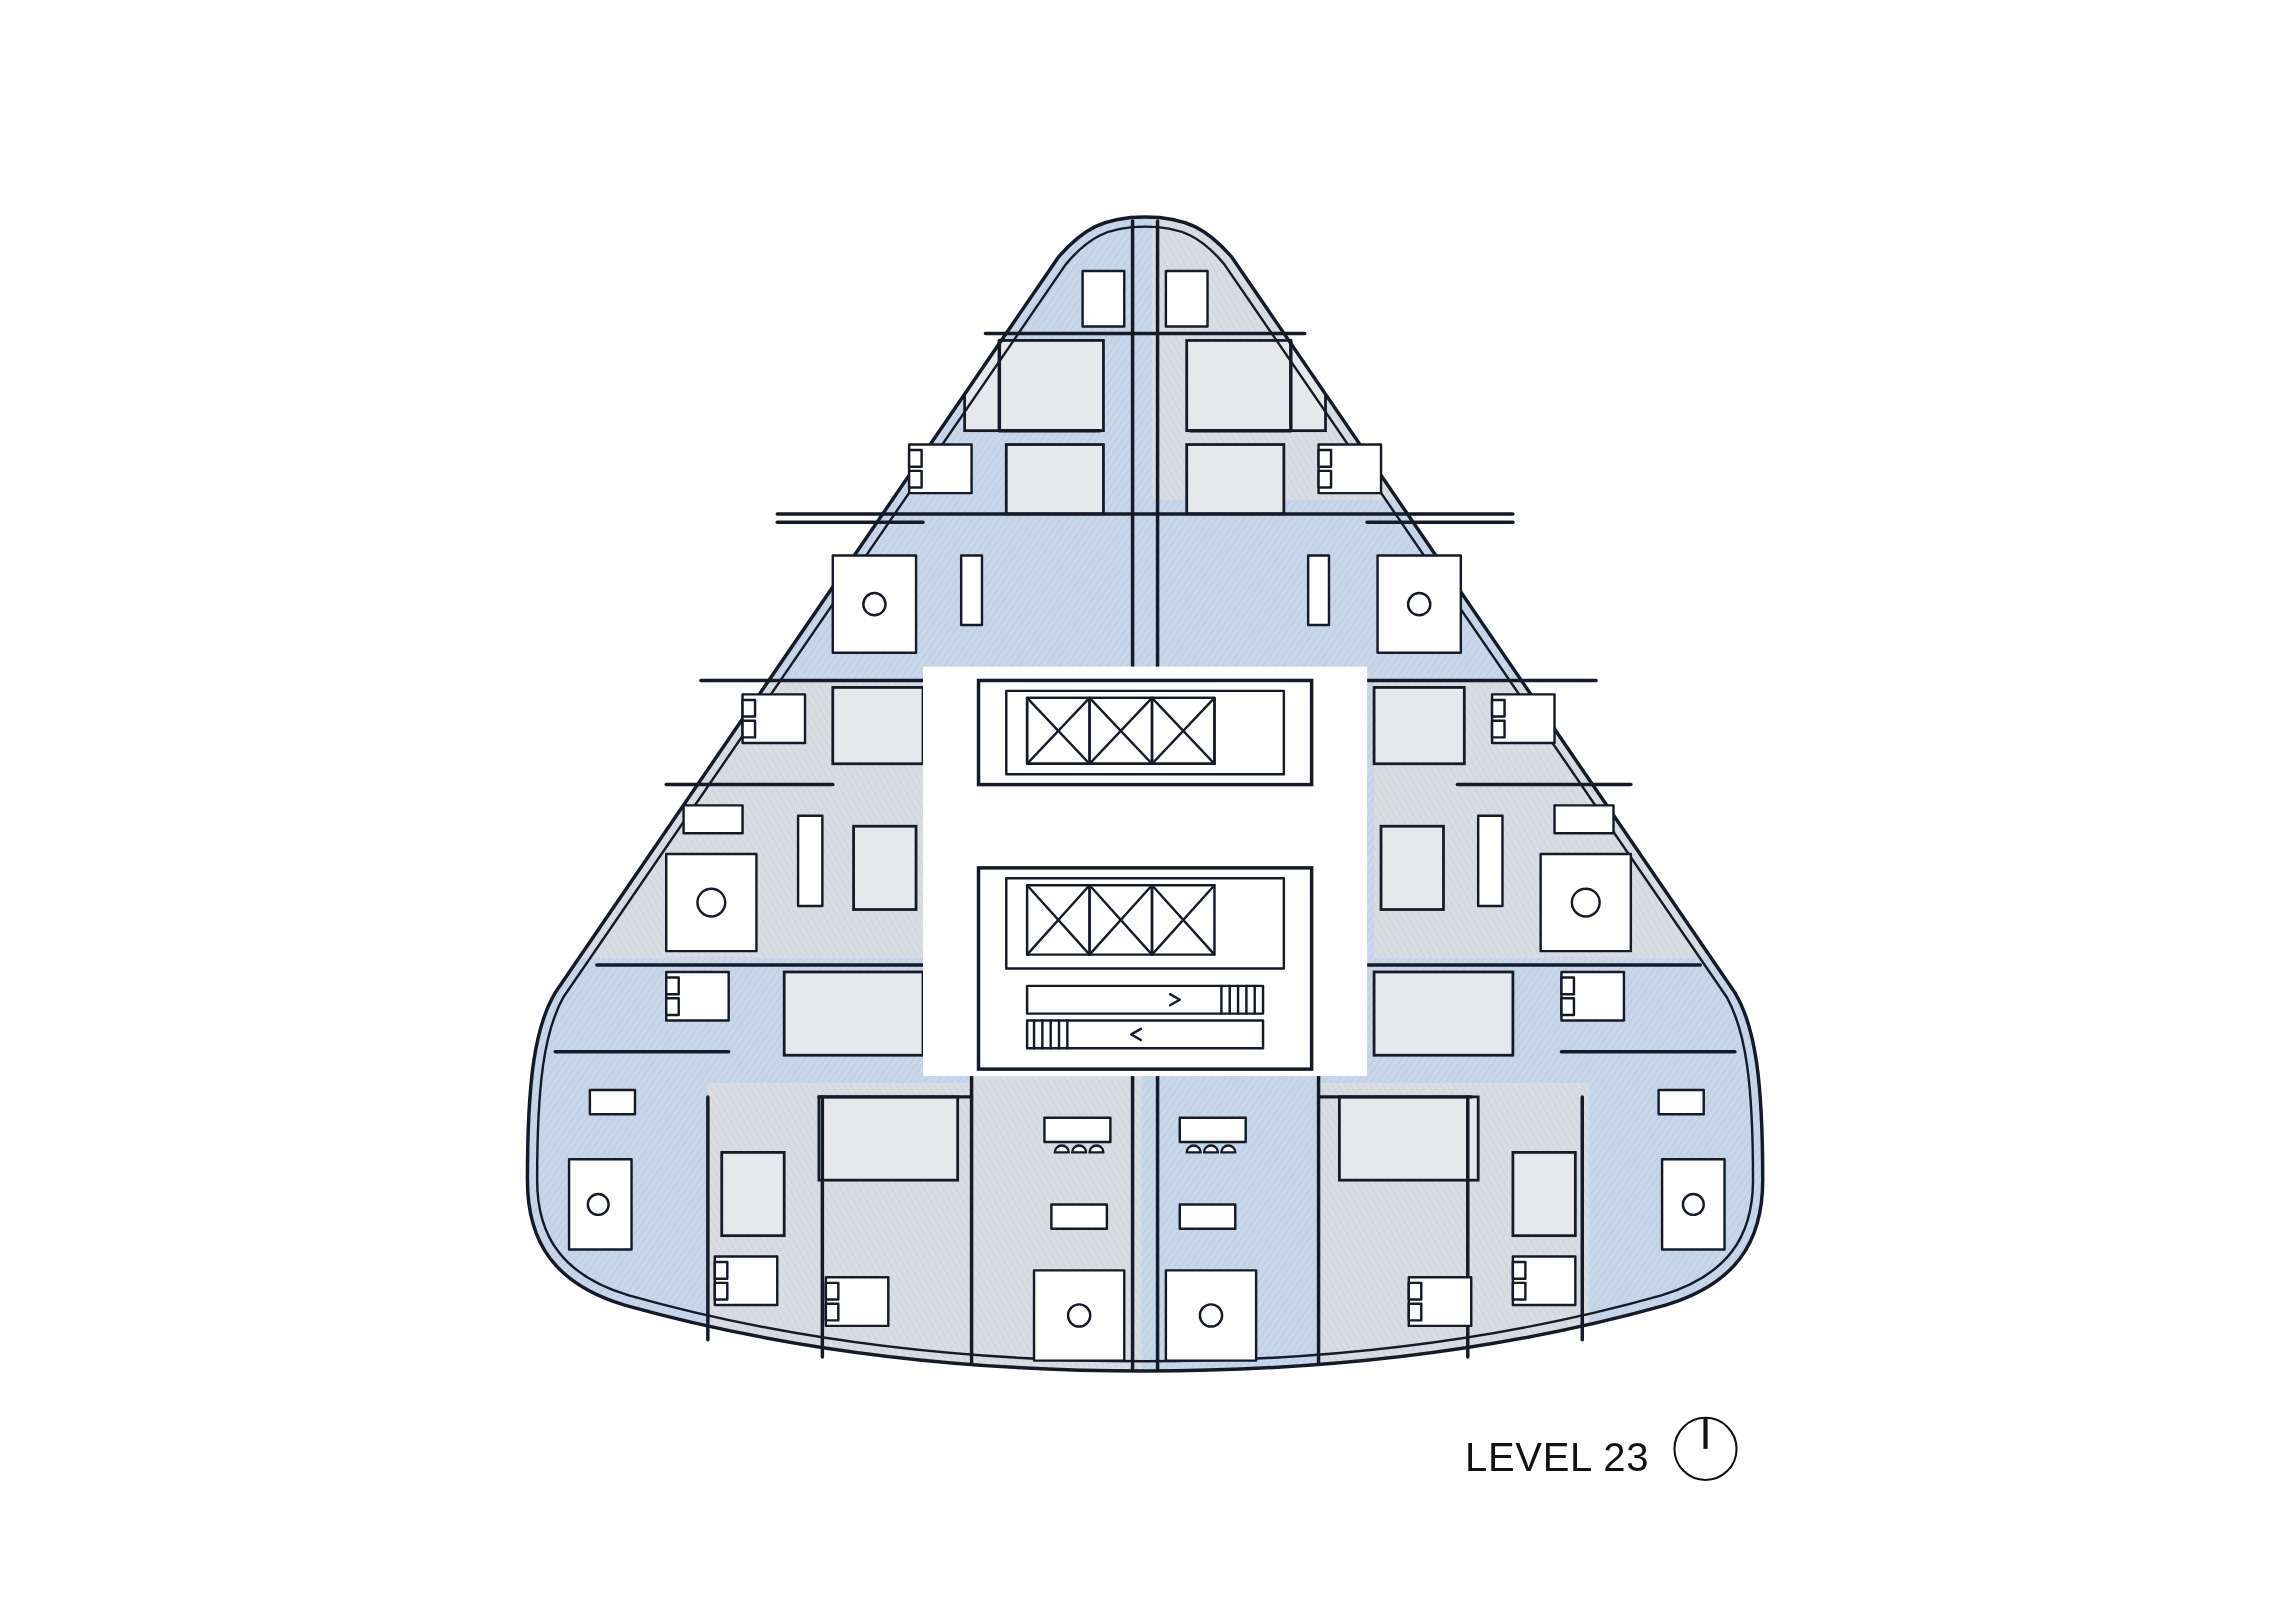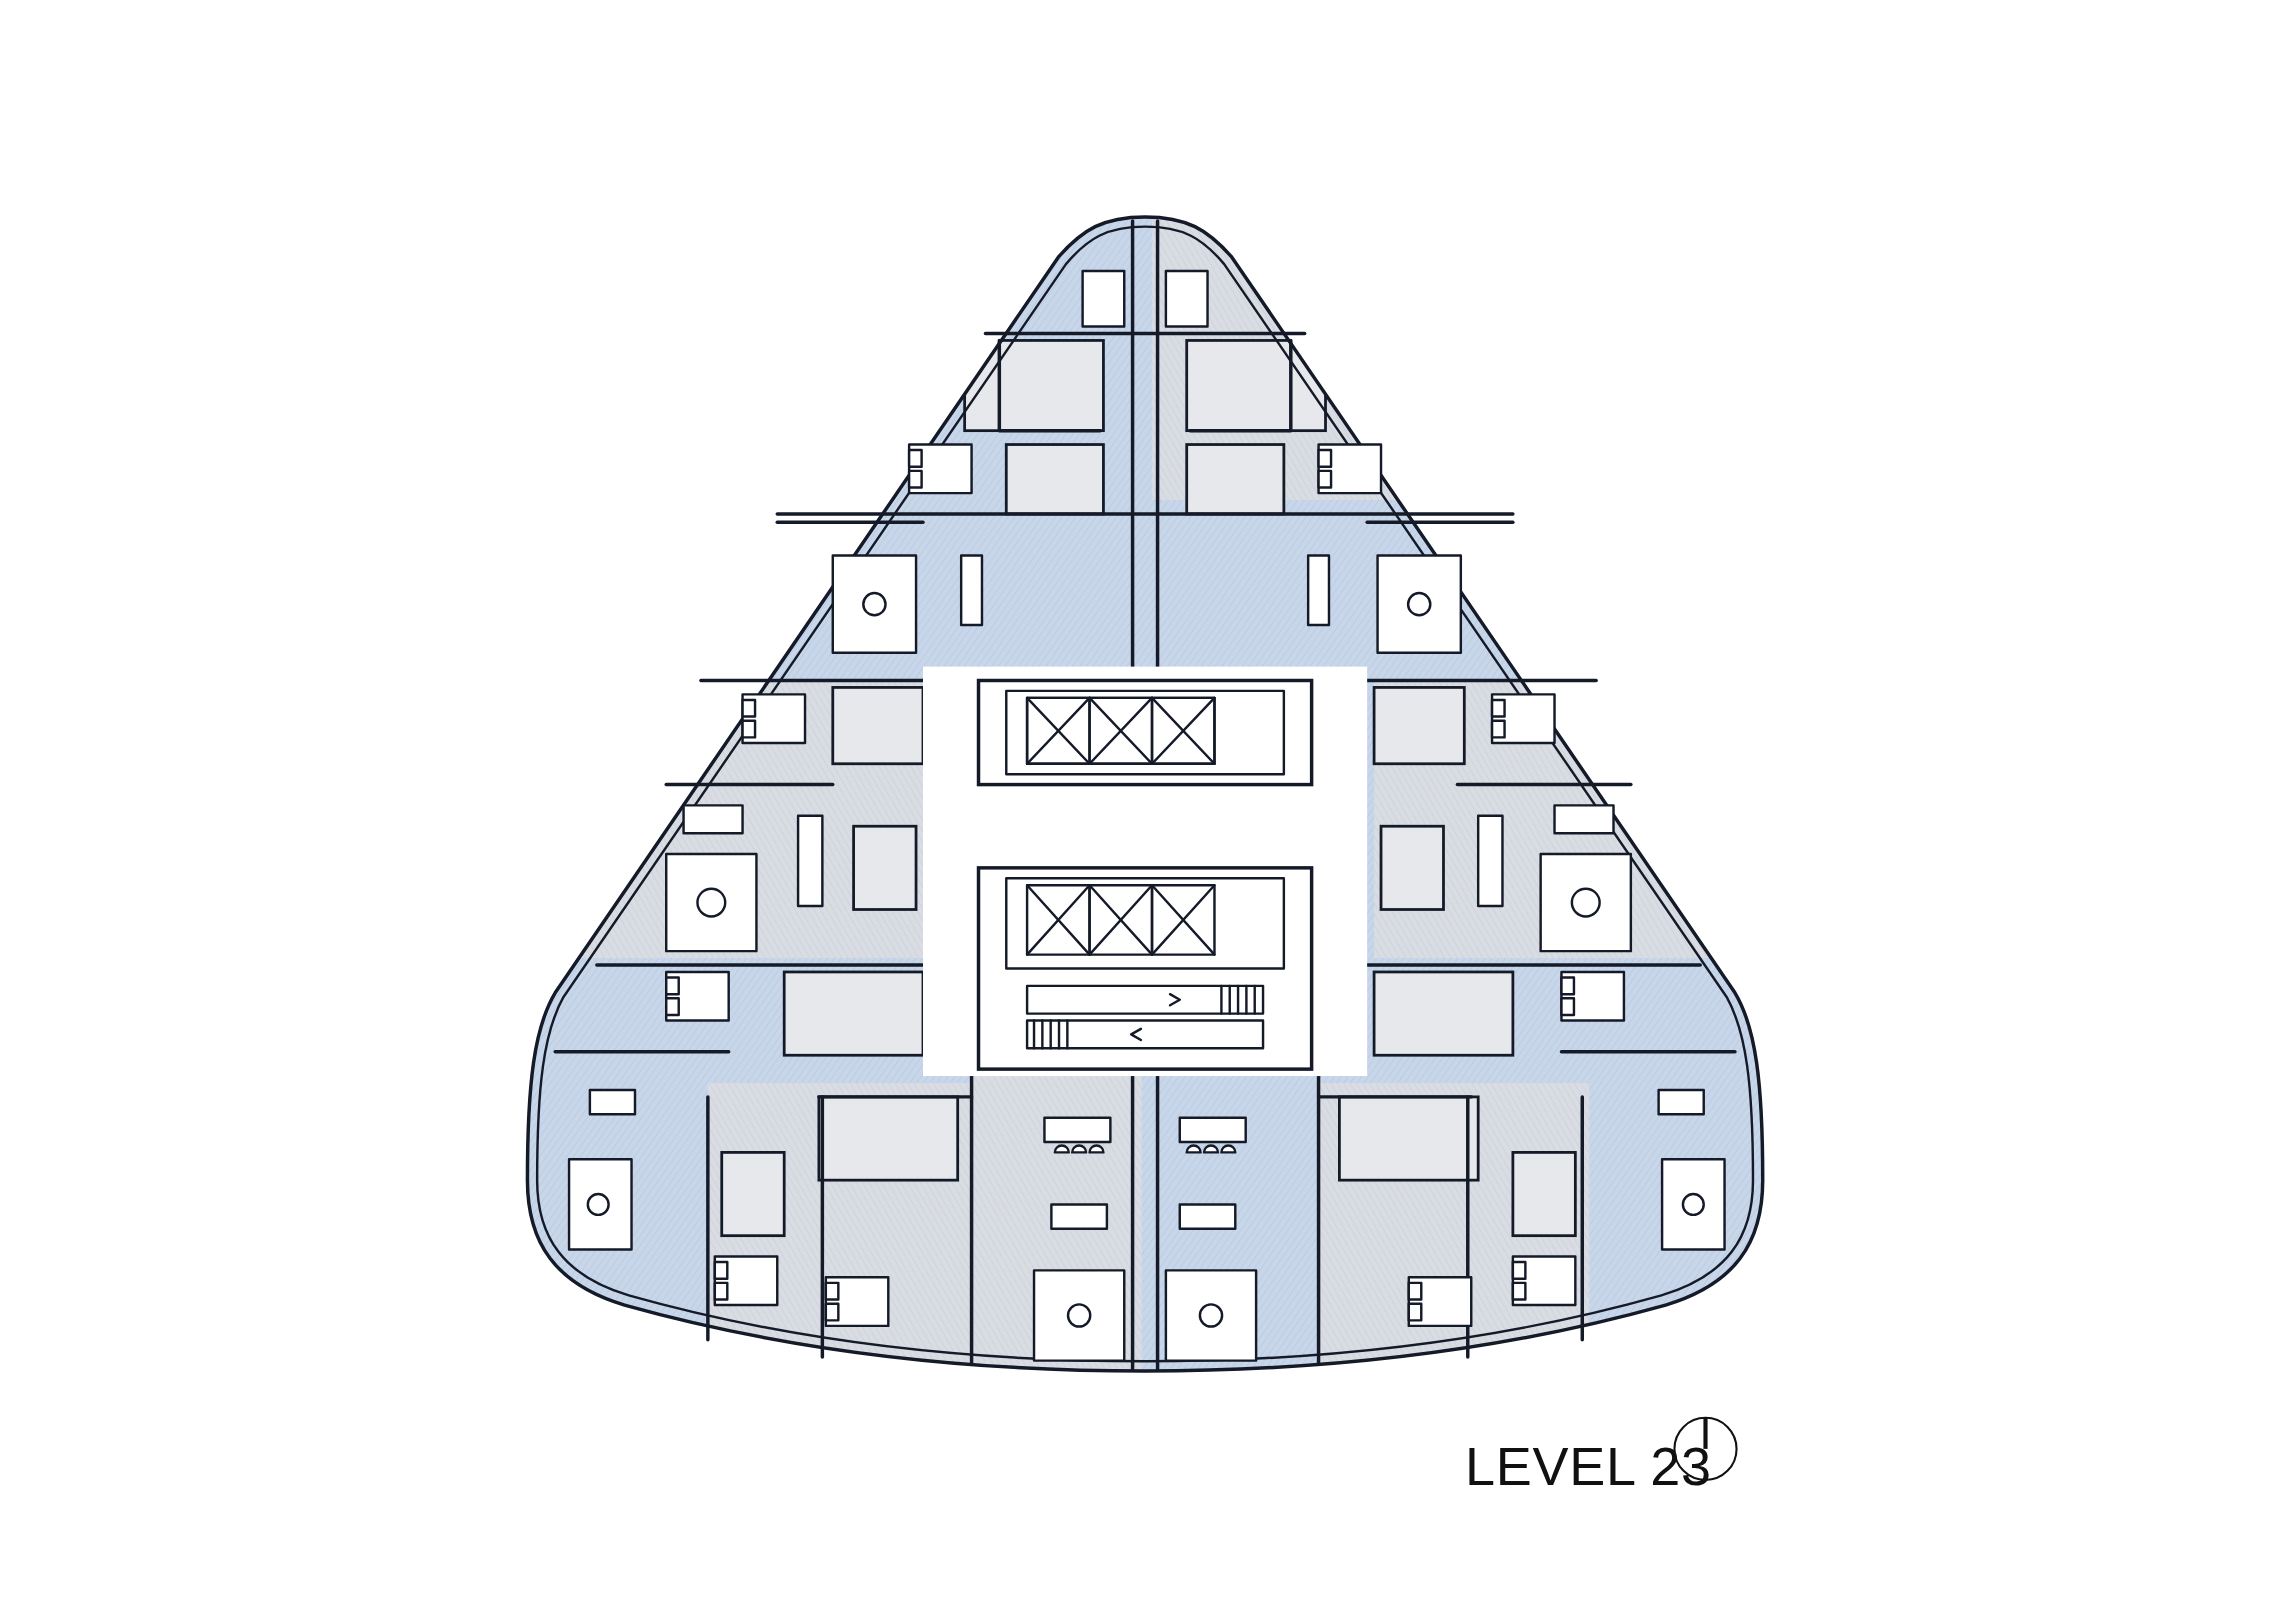--- a/index.html
+++ b/index.html
@@ -3,21 +3,21 @@
 <meta charset="utf-8">
 <style>
   html,body{margin:0;padding:0;background:#ffffff;}
   body{width:2295px;height:1624px;position:relative;overflow:hidden;font-family:"Liberation Sans",sans-serif;}
   #plan{position:absolute;left:0;top:0;width:2295px;height:1624px;}
   .wall{fill:none;stroke:#141a28;stroke-width:5;stroke-linejoin:round;stroke-linecap:round;}
   .thin{fill:none;stroke:#141a28;stroke-width:3.5;stroke-linejoin:round;stroke-linecap:round;}
   .furn{fill:#ffffff;stroke:#141a28;stroke-width:3.5;stroke-linejoin:round;}
   .core{fill:#ffffff;stroke:#141a28;stroke-width:5;}
   .wet{fill:#e6e8eb;stroke:#141a28;stroke-width:4;}
-  #level-label{position:absolute;left:1465px;top:1435px;font-size:54px;color:#111;letter-spacing:0.7px;}
+  #level-label{position:absolute;left:1465px;top:1435px;font-size:40px;color:#111;letter-spacing:0.7px;}
   #north-arrow{position:absolute;left:1671px;top:1413px;width:69px;height:69px;}
 </style>
 </head>
 <body>
 
 <svg id="plan" viewBox="0 0 3307 2339" xmlns="http://www.w3.org/2000/svg">
   <defs>
     <clipPath id="bld">
       <path d="M1650 312 C1590 312 1560 330 1525 370 L800 1430 C770 1480 760 1560 760 1700 C760 1790 800 1850 900 1880 C1150 1950 1400 1975 1650 1975 C1900 1975 2150 1950 2400 1880 C2500 1850 2540 1790 2540 1700 C2540 1560 2530 1480 2500 1430 L1775 370 C1740 330 1710 312 1650 312 Z"></path>
     </clipPath>

